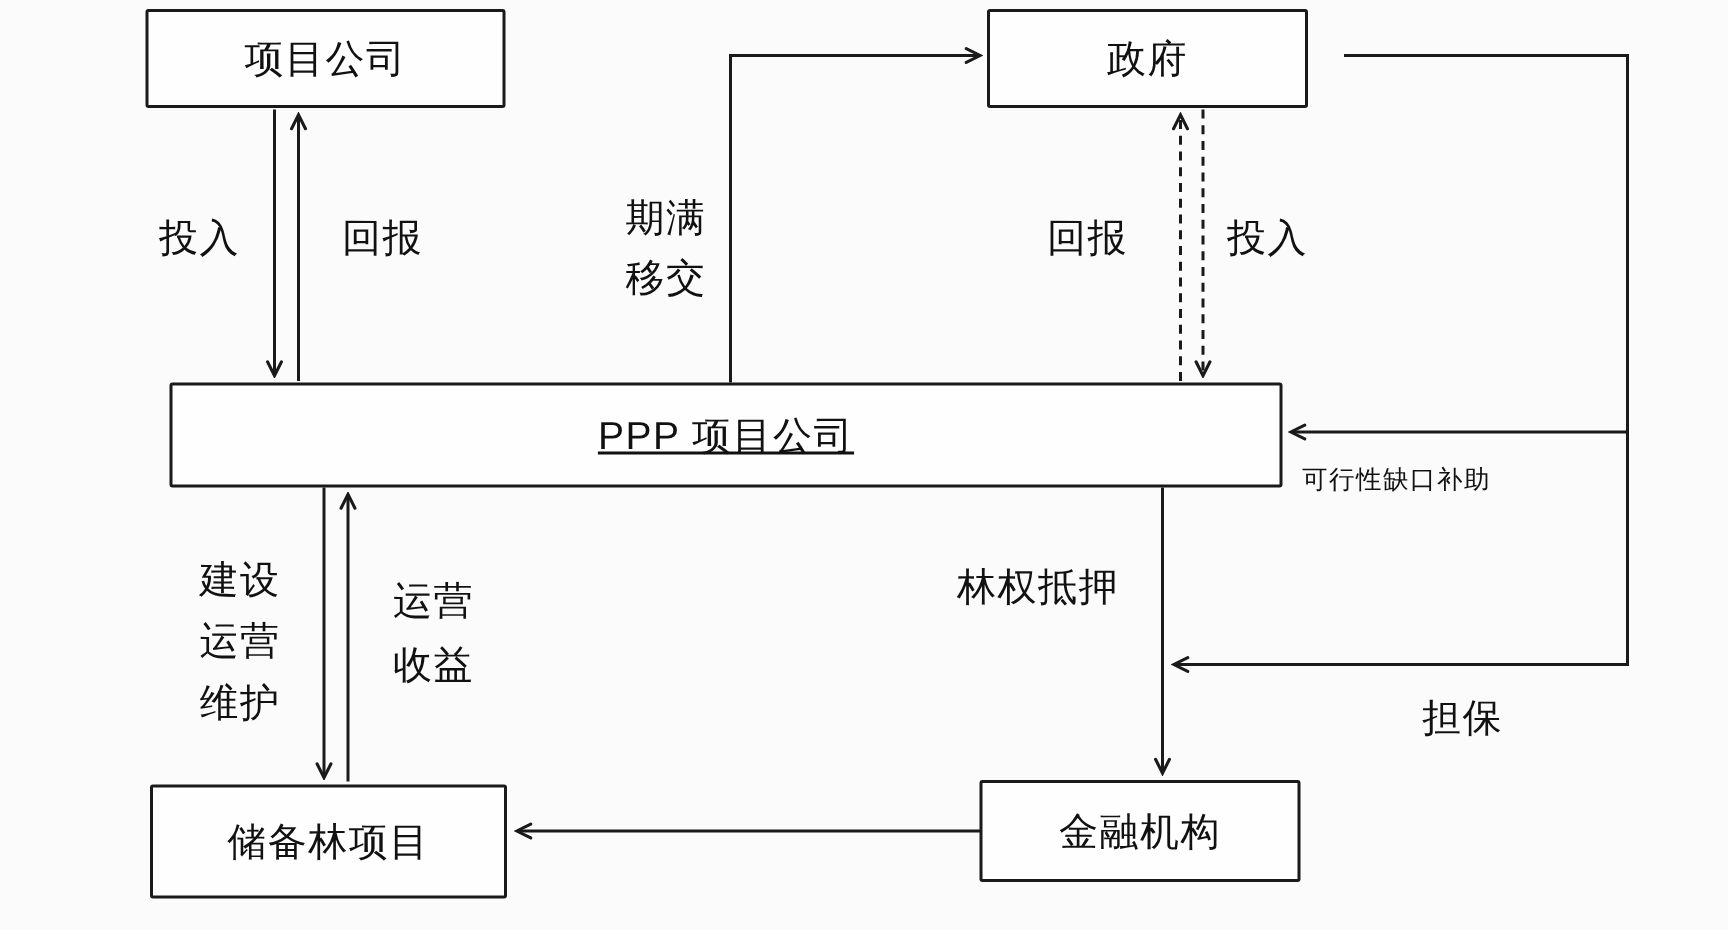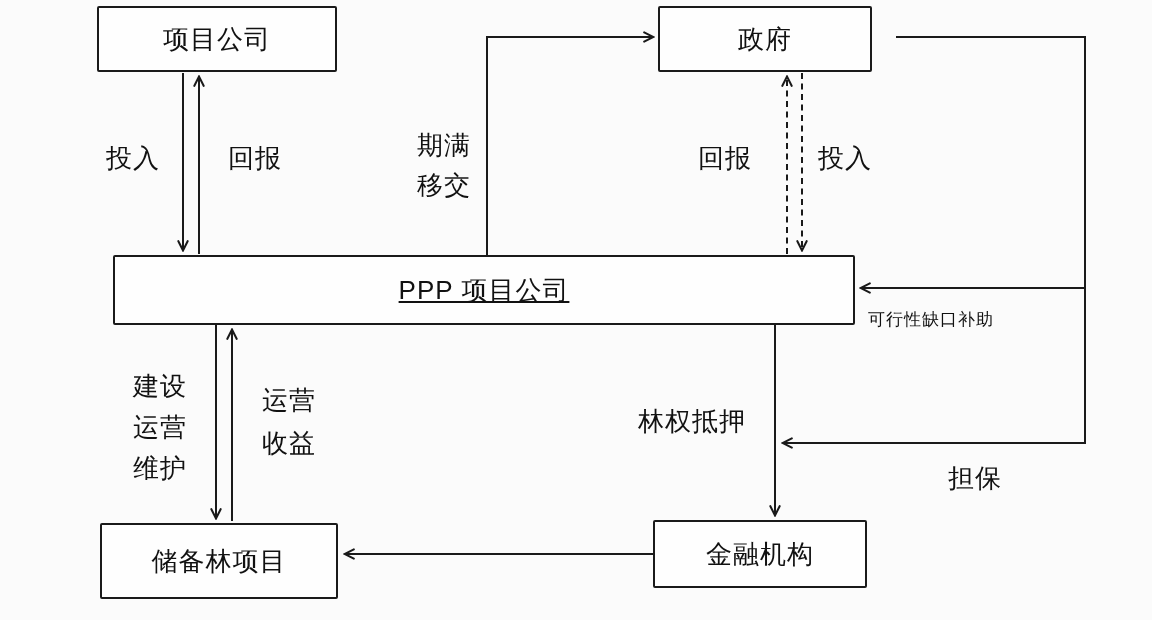--- a/index.html
+++ b/index.html
@@ -37,21 +37,21 @@
     z-index:3;
   }
   .elabel span{display:block;text-align:right;}
   .lab-invest-left   {left:106px; top:138px;}
   .lab-return-left   {left:228px; top:138px;}
   .lab-expiry        {left:417px; top:125px; text-align:center;}
   .lab-return-right  {left:698px; top:138px;}
   .lab-invest-right  {left:818px; top:138px;}
   .lab-viability     {left:868px; top:300px; font-size:17px;}
   .lab-guarantee     {left:948px; top:458px;}
-  .lab-mortgage      {left:638px; top:401px; text-align:center;}
+  .lab-mortgage      {left:638px; top:371px; text-align:center;}
   .lab-construction  {left:133px; top:366px; line-height:41px; text-align:center;}
   .lab-opincome      {left:262px; top:379px; line-height:43px; text-align:center;}
 </style>
 </head>
 <body>
 
 <div class="stage">
 
   <svg class="edges" viewBox="0 0 1152 620" xmlns="http://www.w3.org/2000/svg">
     <defs>

